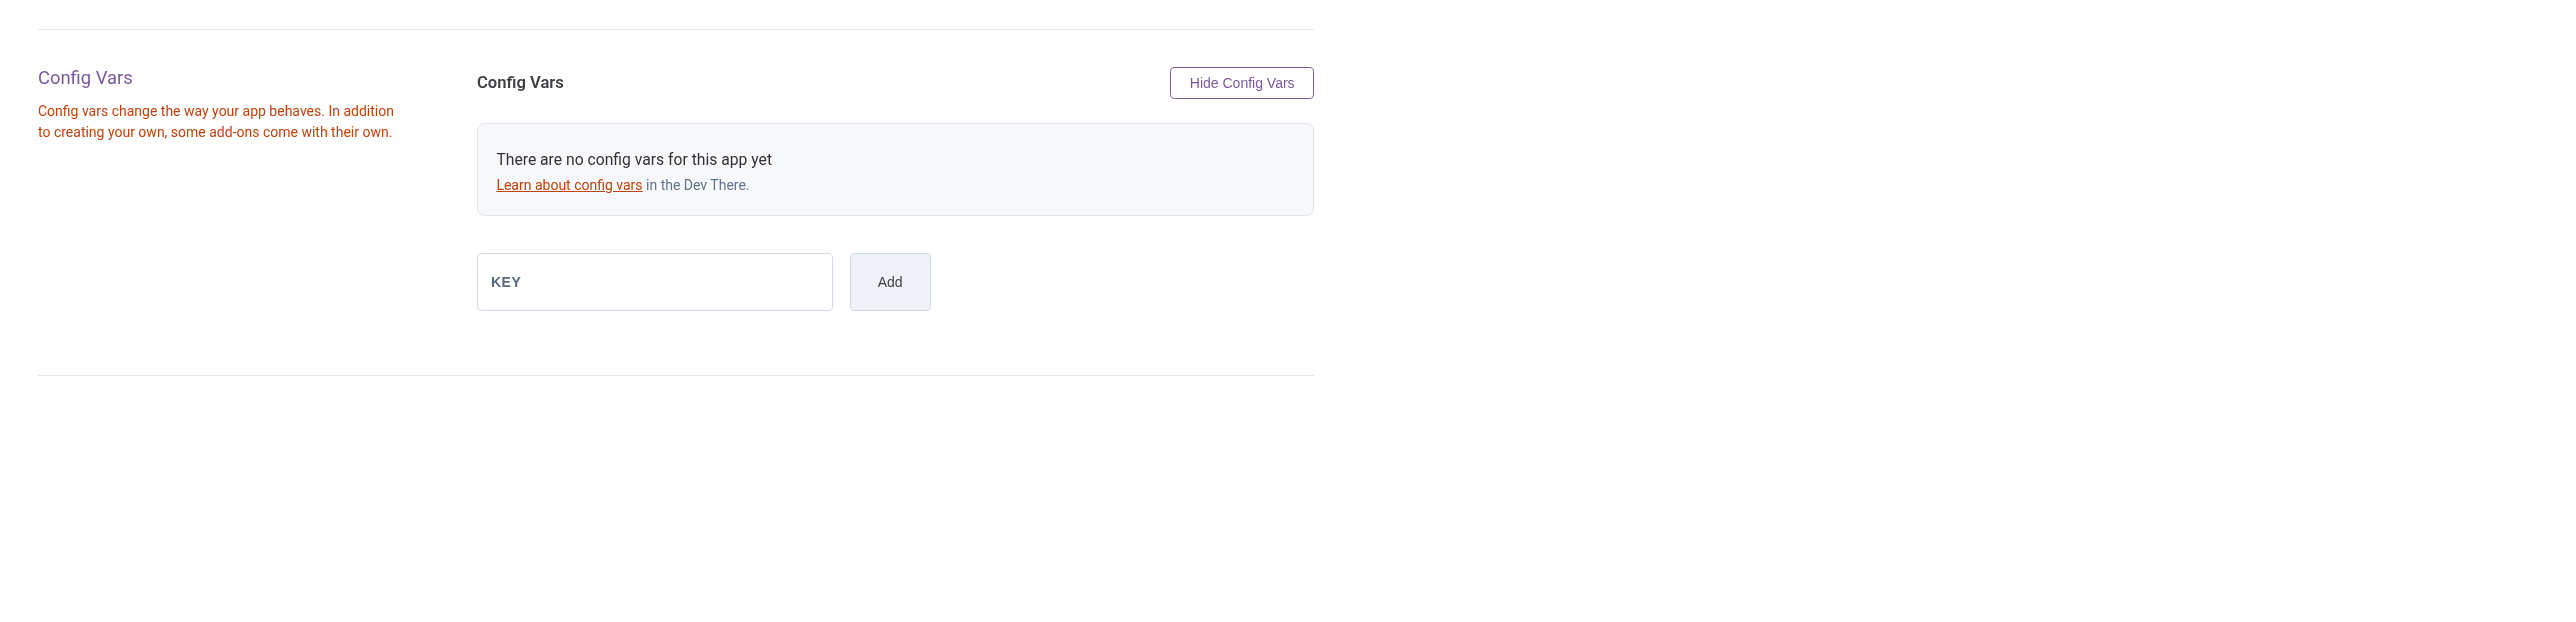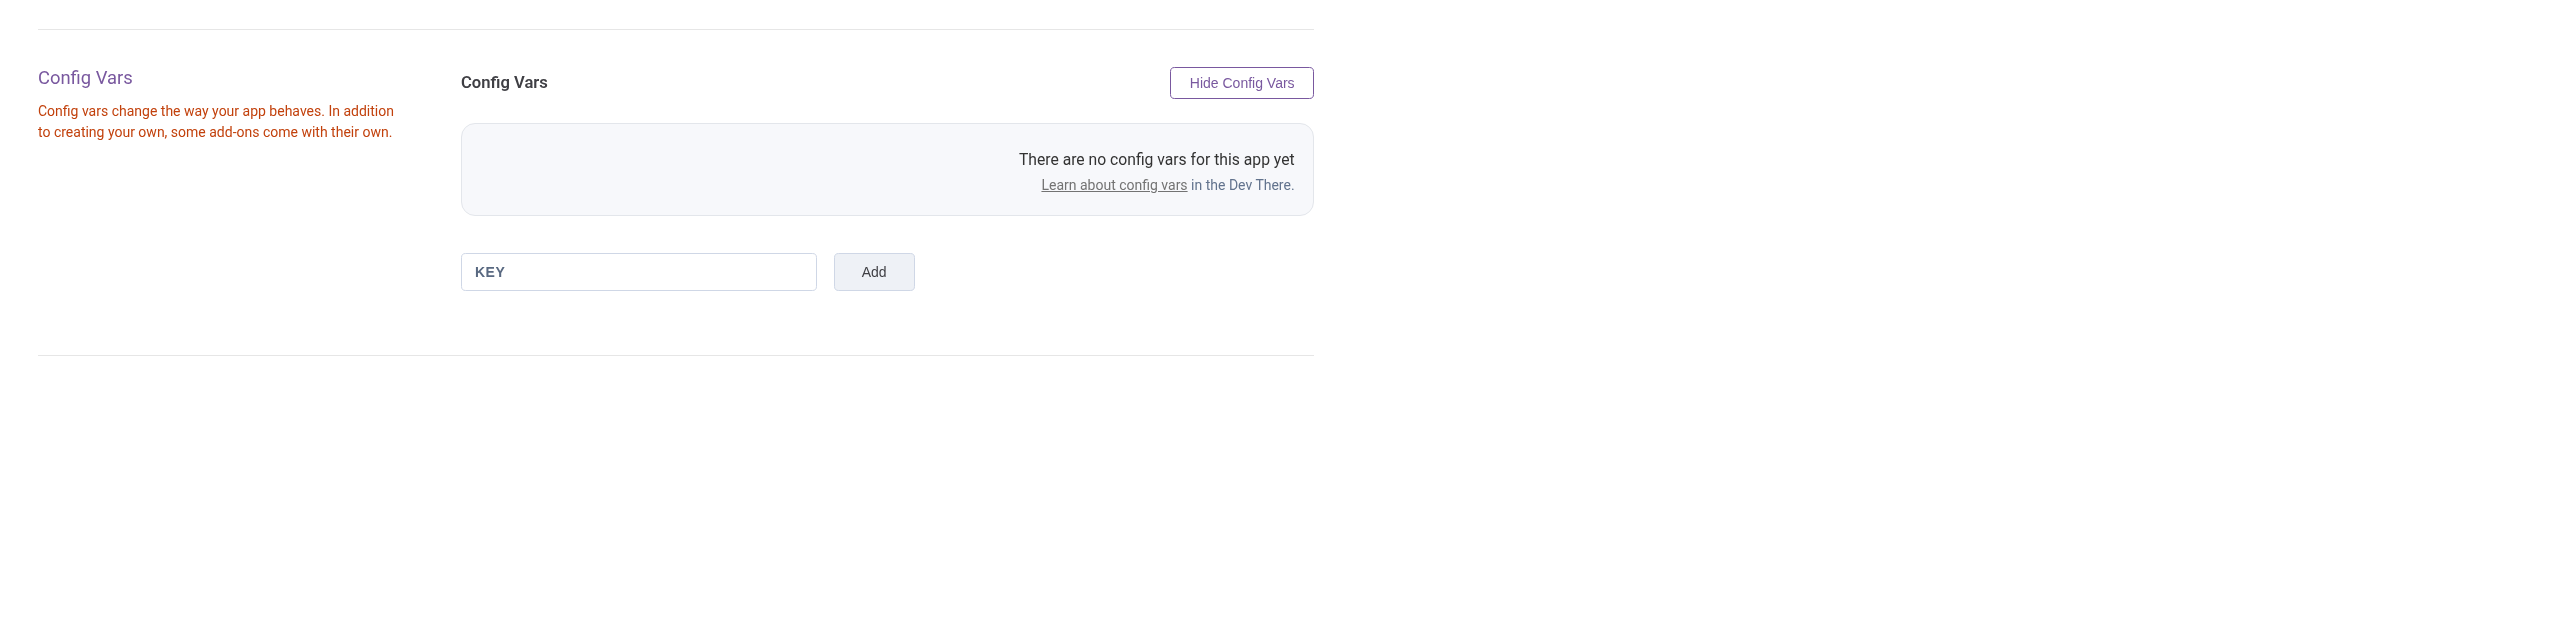--- a/index.html
+++ b/index.html
@@ -17,21 +17,21 @@
     }
     .divider-top {
       width: 1276px;
       margin-left: 38px;
       border-top: 0.9px solid #e6e6e6;
       height: 0;
       margin-top: 28.5px;
     }
     .content-row {
       display: flex;
-      gap: 59px;
+      gap: 75px;
       padding-top: 37px;
       padding-bottom: 64px;
       border-bottom: 0.9px solid #e6e6e6;
       width: 1276px;
       margin-left: 38px;
     }
     .left-col {
       width: 364px;
       flex-shrink: 0;
     }
@@ -66,37 +66,37 @@
       color: #79589F;
       font-size: 14px;
       font-weight: 500;
       padding: 7.4px 18.4px;
       border-radius: 4.6px;
       cursor: pointer;
     }
     .empty-box {
       background: #F7F8FB;
       border: 0.9px solid #E3E6EB;
-      border-radius: 14px;
+      border-radius: 7px;
       padding: 26px 18.4px 22px 18.4px;
-      text-align: right;
+      text-align: left;
       margin-bottom: 37px;
       margin-top: 20px;
     }
     .empty-title {
       color: #333333;
       font-size: 15.7px;
       margin-bottom: 7.4px;
     }
     .empty-sub {
       font-size: 14px;
       color: #62738D;
     }
     .empty-sub a {
-      color: #737373;
+      color: #c2410c;
       text-decoration: underline;
     }
     .input-row {
       display: flex;
       gap: 16.6px;
     }
     .text-input {
       border: 0.9px solid #CFD7E6;
       border-radius: 4.6px;
       padding: 8.3px 13px;
@@ -117,21 +117,21 @@
     }
     .value-input {
       flex: 1;
     }
     .add-button {
       border: 0.9px solid #CFD7E6;
       background: #EEF1F6;
       color: #3F3F44;
       font-size: 14px;
       font-weight: 500;
-      padding: 10px 26px;
+      padding: 20px 26px;
       border-radius: 4.6px;
       cursor: pointer;
       width: 81px;
     }
   </style>
 </head>
 <body>
 
 <div class="divider-top"></div>
 

